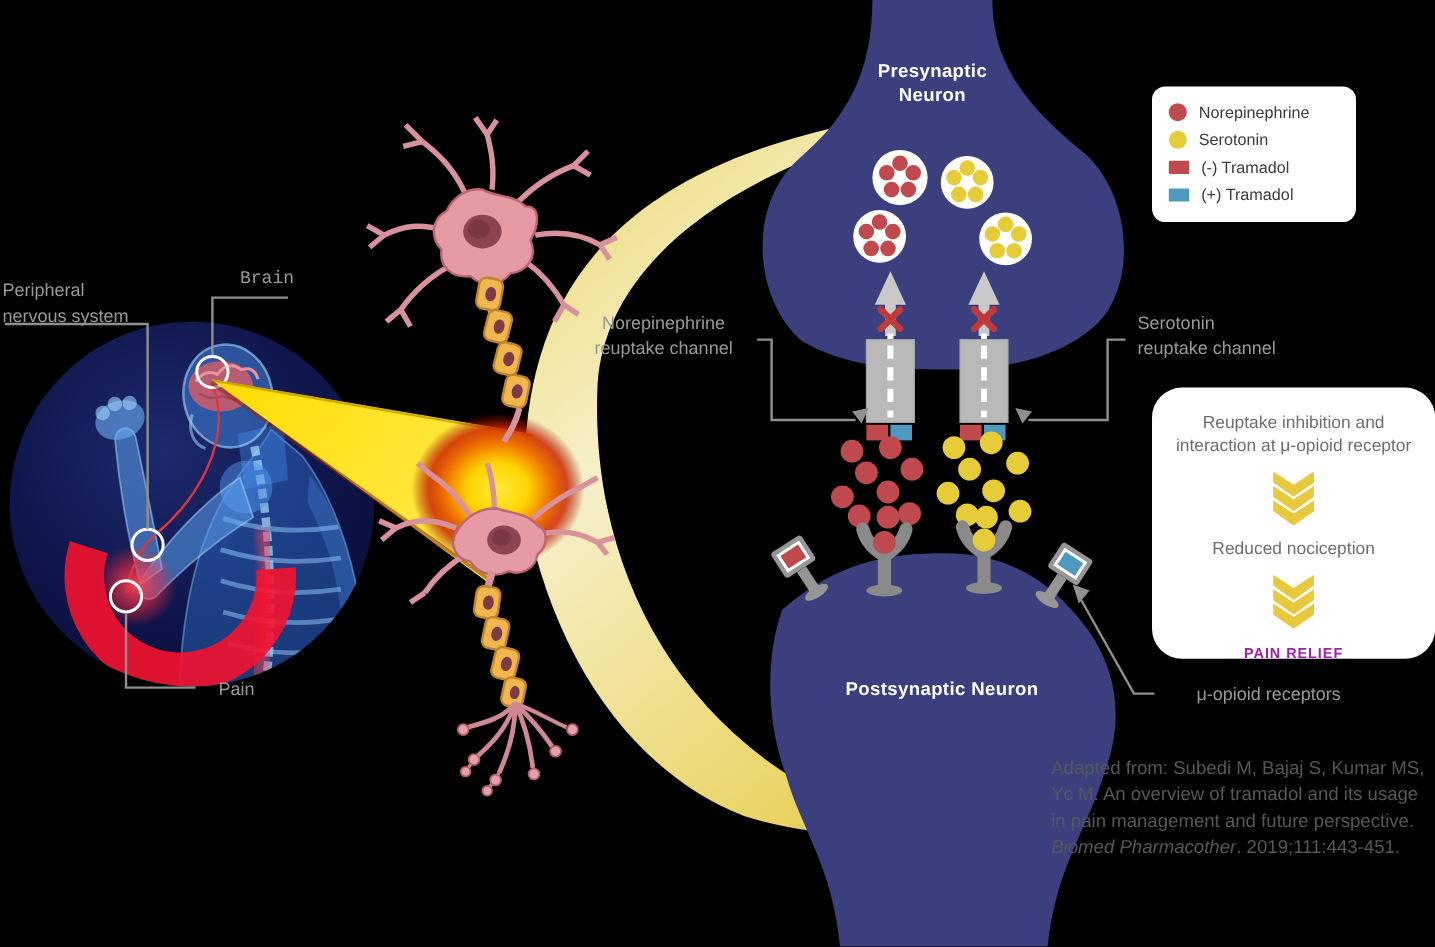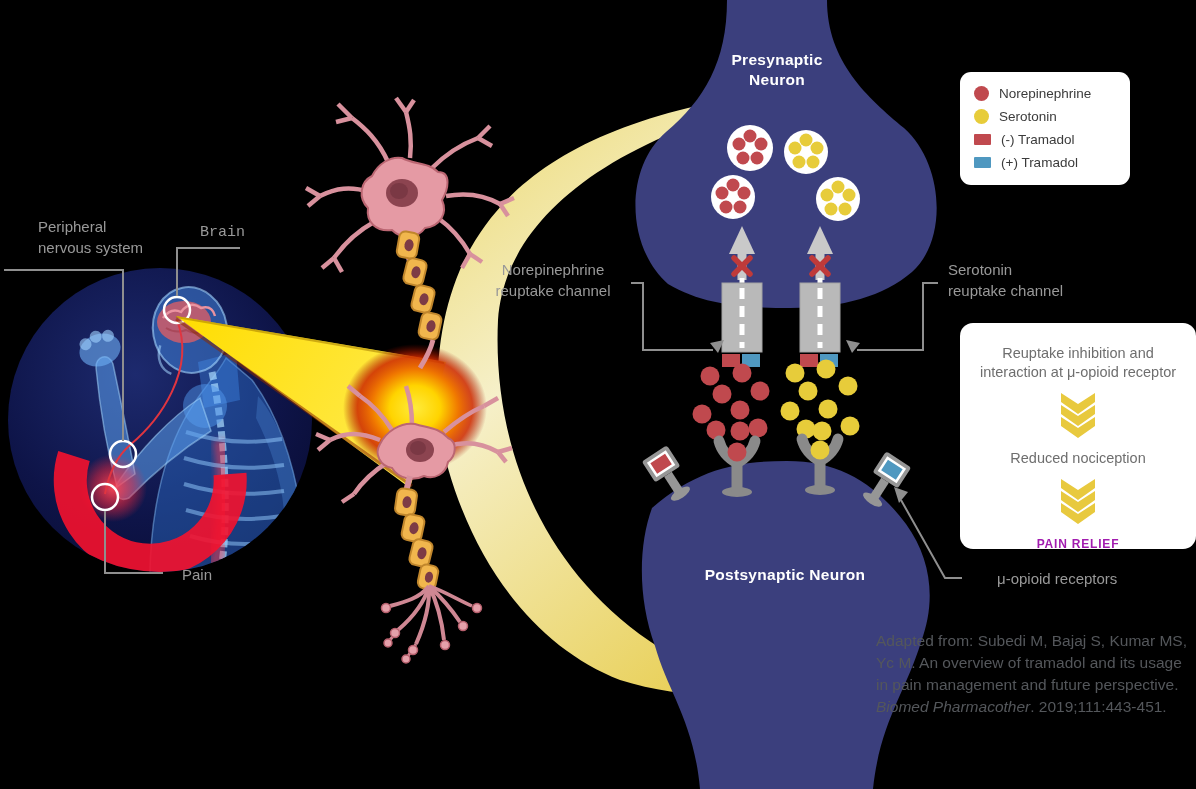--- a/index.html
+++ b/index.html
@@ -9,21 +9,21 @@
   .txt{position:absolute;z-index:5;}
   .lbl{color:#999;font-size:15px;line-height:21px;}
   .neuron-name{color:#fff;font-weight:bold;font-size:15.5px;line-height:20px;text-align:center;letter-spacing:.3px;}
   .card{position:absolute;z-index:4;background:#fff;border-radius:11px;}
   .legend{left:960px;top:72px;width:170px;height:113px;padding:10px 0 0 14px;box-sizing:border-box;}
   .legend-row{display:flex;align-items:center;height:23px;}
   .sw{display:inline-block;margin-right:10px;}
   .sw.circle{width:15px;height:15px;border-radius:50%;}
   .sw.square{width:17px;height:11px;border-radius:1px;}
   .legend-row span.t{color:#3b3b3b;font-size:13.5px;}
-  .flowbox{left:960px;top:323px;width:236px;height:226px;border-radius:13px;text-align:center;}
+  .flowbox{left:960px;top:323px;width:236px;height:226px;border-radius:25px;text-align:center;}
   .flow-step{color:#6e6e6e;font-size:14.5px;line-height:19px;margin:0 auto;}
   .step1{width:214px;padding-top:21px;}
   .step3{color:#a21caf;font-weight:bold;font-size:12px;letter-spacing:.8px;}
   .chev{display:block;margin:11px auto 10px auto;}
   .chev path{fill:#e8c93e;}
   .citation{left:876px;top:630px;width:320px;color:#54575b;font-size:15.5px;line-height:22px;}
   .citation i{font-style:italic;}
 </style>
 </head>
 <body>
@@ -375,21 +375,21 @@
     <path d="M938 283 L923 283 L923 350 L857 350"></path>
     <path d="M962 578 L945 578 L901 500"></path>
   </g>
   <g fill="#8f8f8f">
     <polygon points="724,340 710,343 718,353"></polygon>
     <polygon points="846,340 860,343 852,353"></polygon>
     <polygon points="894,487 908,492 899,503"></polygon>
   </g>
 </svg>
 
-<div class="txt lbl" style="left:2px;top:216px;margin-left:36px;">
+<div class="txt lbl" style="left:2px;top:232px;">
   <span style="display:block">Peripheral</span>
   <span style="display:block">nervous system</span>
 </div>
 <div class="txt lbl" style="left:200px;top:222px;font-family:Liberation Mono, monospace;">Brain</div>
 <div class="txt lbl" style="left:182px;top:564px;">Pain</div>
 
 <div class="txt lbl" style="left:478px;top:259px;width:150px;text-align:center;">
   <span style="display:block">Norepinephrine</span>
   <span style="display:block">reuptake channel</span>
 </div>

